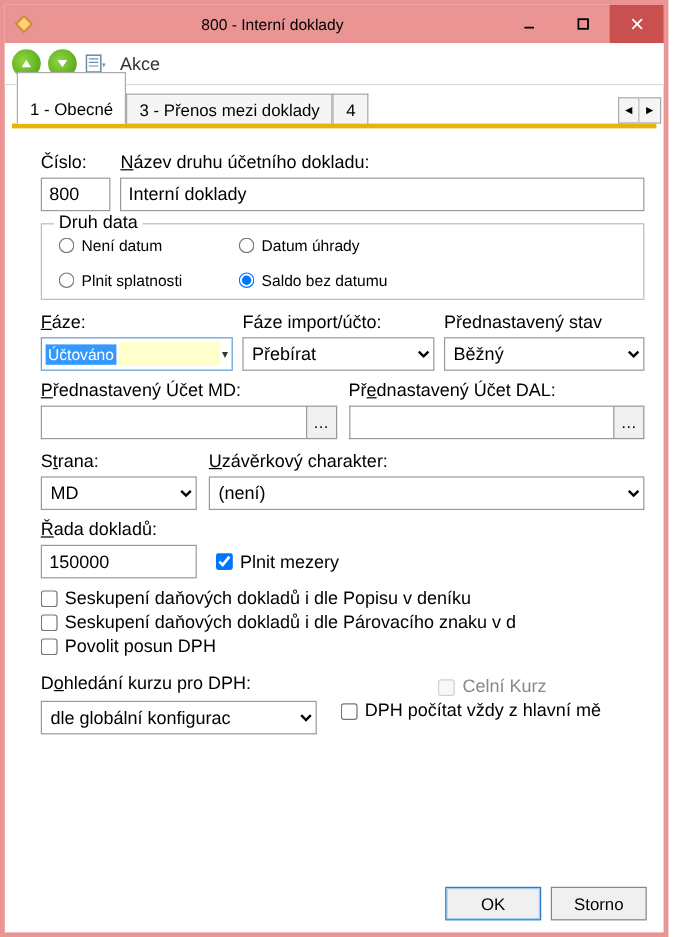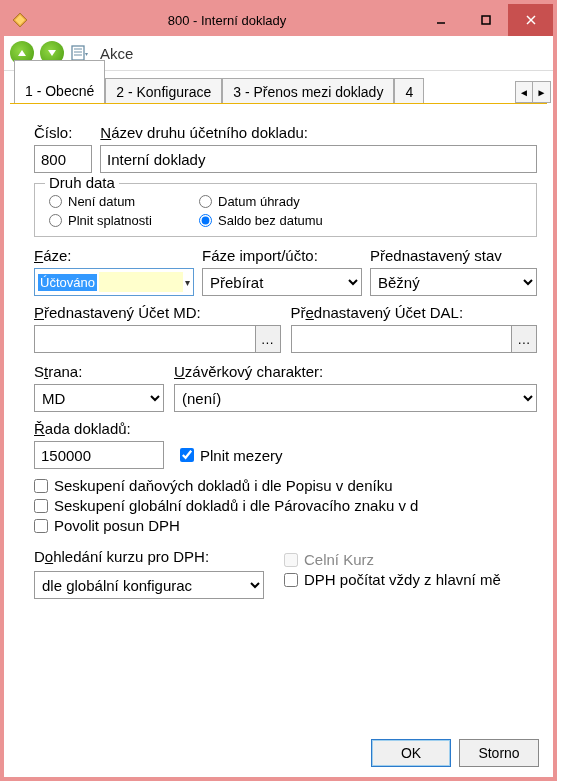--- a/index.html
+++ b/index.html
@@ -22,32 +22,32 @@
 .tbar-icon svg { stroke: #6c8fa6; fill: none; }
 .toolbar-label { font-size: 15px; margin-left: 4px; color: #333; }
 
 .tabstrip { display: flex; align-items: flex-end; padding: 6px 2px 0 10px; height: 32px; position: relative; }
 .tab { padding: 5px 10px 4px 10px; border: 1px solid #aaa; border-bottom: none; background: #f5f5f5; font-size: 14px; margin-right: 0px; position: relative; top: 1px; }
 .tab.active { background: #fff; z-index: 2; top: 0; padding-top: 22px; }
 .tab-scroll { margin-left: auto; display: flex; }
 .tab-scroll-btn { width: 18px; height: 22px; border: 1px solid #aaa; background: #f5f5f5; display: flex; align-items: center; justify-content: center; font-size: 10px; }
 .tab-scroll-btn + .tab-scroll-btn { border-left: none; }
 
-.content { flex: 1; border-top: 1px solid #eab308; margin: 0 6px; padding: 20px 10px 10px 24px; overflow: hidden; position: relative; }
+.content { flex: 1; border-top: 4px solid #eab308; margin: 0 6px; padding: 20px 10px 10px 24px; overflow: hidden; position: relative; }
 
 .row { display: flex; align-items: center; margin-bottom: 4px; }
 .label { font-size: 15px; color: #000; }
 .label u { text-decoration: underline; }
 .input { border: 1px solid #999; background: #fff; padding: 3px 6px; font-size: 15px; height: 28px; }
 .select { border: 1px solid #999; background: #fff; padding: 2px 3px; font-size: 15px; height: 28px; }
 
 .groupbox { border: 1px solid #bbb; padding: 10px 10px 6px 14px; margin: 10px 0 10px 0; position: relative; }
 .groupbox .legend { position: absolute; top: -10px; left: 10px; background: #fff; padding: 0 4px; font-size: 15px; }
 .radio-row { display: flex; align-items: center; gap: 6px; margin-bottom: 2px; }
-.radio-grid { display: grid; grid-template-columns: 150px 1fr; row-gap: 2px; }
+.radio-grid { display: grid; grid-template-columns: 150px 1fr; row-gap: 12px; }
 
 .three-col { display: flex; gap: 8px; margin-bottom: 8px; }
 .col { flex: 1; display: flex; flex-direction: column; gap: 4px; }
 
 .lookup { display: flex; }
 .lookup input { flex: 1; border-right: none; }
 .lookup button { width: 26px; height: 28px; border: 1px solid #999; background: #f0f0f0; }
 
 .two-col-md { display: flex; gap: 10px; margin: 6px 0 8px 0; }
 
@@ -120,21 +120,20 @@
           <line x1="3" y1="8" x2="11" y2="8" stroke-width="1"></line>
           <line x1="3" y1="11" x2="11" y2="11" stroke-width="1"></line>
           <polygon points="14,9 17,9 15.5,12" fill="#6c8fa6" stroke="none"></polygon>
         </svg>
       </div>
     <div class="toolbar-label">Akce</div>
   </div>
 
   <div class="tabstrip">
     <div class="tab active">1 - Obecné</div>
-    <div class="tab">2 - Konfigurace</div>
     <div class="tab">3 - Přenos mezi doklady</div>
     <div class="tab">4</div>
     <div class="tab-scroll">
       <div class="tab-scroll-btn">◄</div>
       <div class="tab-scroll-btn">►</div>
     </div>
   </div>
 
   <div class="content">
 
@@ -228,34 +227,34 @@
           </label>
       </div>
     </div>
 
     <label class="checkbox-row">
         <input type="checkbox" style=""> 
         <span>Seskupení daňových dokladů i dle Popisu v deníku</span>
       </label>
     <label class="checkbox-row">
         <input type="checkbox" style=""> 
-        <span>Seskupení globální dokladů i dle Párovacího znaku v d</span>
+        <span>Seskupení daňových dokladů i dle Párovacího znaku v d</span>
       </label>
     <label class="checkbox-row">
         <input type="checkbox" style=""> 
         <span>Povolit posun DPH</span>
       </label>
 
     <div class="row" style="margin-top:14px; align-items:flex-start; gap:20px;">
       <div style="flex:0 0 230px;">
         <div class="label">D<u>o</u>hledání kurzu pro DPH:</div>
         <select class="select" style="width:100%; margin-top:6px;"><option>dle globální konfigurac</option></select>
       </div>
       <div style="flex:1;">
-        <label class="checkbox-row" style="color:#888;">
+        <label class="checkbox-row" style="color:#888;justify-content:center;">
             <input type="checkbox" disabled="" style=""> 
             <span>Celní Kurz</span>
           </label>
         <label class="checkbox-row">
             <input type="checkbox" style=""> 
             <span>DPH počítat vždy z hlavní mě</span>
           </label>
       </div>
     </div>
 

